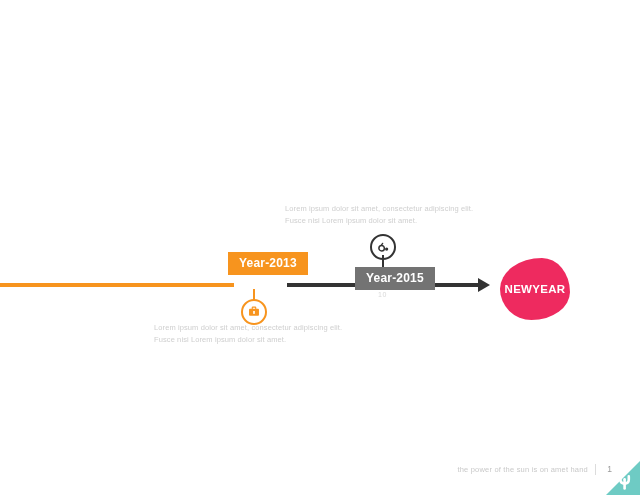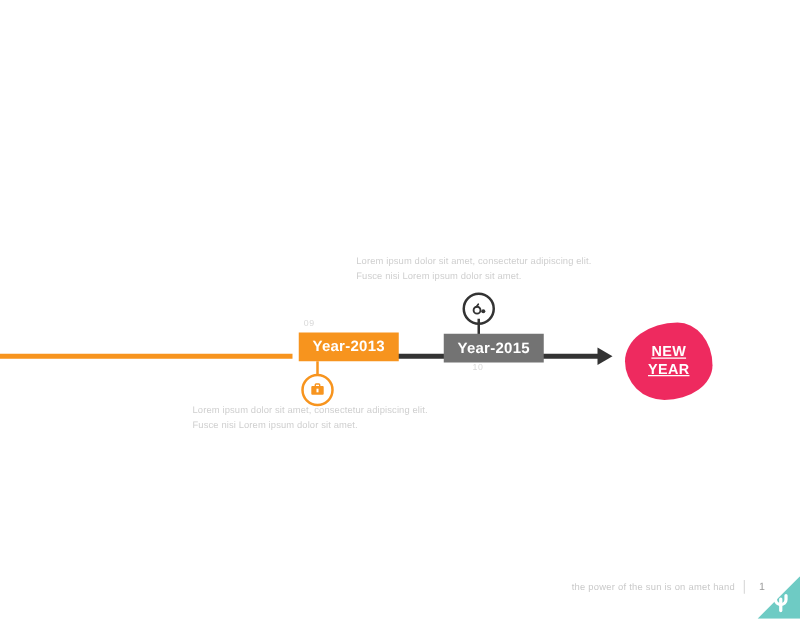--- a/index.html
+++ b/index.html
@@ -46,22 +46,21 @@
     height: 0;
     border-top: 7px solid transparent;
     border-bottom: 7px solid transparent;
     border-left: 12px solid #333333;
   }
 
   
   .node-2013 {
     position: absolute;
     left: 228px;
-    top: 266px;
-    margin-left: 11px;
+    top: 252px;
   }
   .tag {
     position: relative;
     display: inline-block;
     padding: 5px 11px 6px 11px;
     font-size: 12px;
     font-weight: bold;
     letter-spacing: 0.2px;
     color: #ffffff;
     white-space: nowrap;
@@ -155,29 +154,28 @@
   
   .blob {
     position: absolute;
     left: 500px;
     top: 258px;
     width: 70px;
     height: 62px;
     background: #EE2A5F;
     border-radius: 60% 40% 55% 45% / 50% 55% 45% 50%;
     display: flex;
-    flex-direction: column;
+    flex-direction: row;
     align-items: center;
     justify-content: center;
     color: #ffffff;
     font-size: 11.5px;
     font-weight: bold;
     line-height: 1.25;
     letter-spacing: 0.3px;
-    text-decoration: underline;
   }
 
   
   .footer-tagline {
     position: absolute;
     right: 52px;
     top: 466px;
     font-size: 7.5px;
     color: #c9c9c9;
     letter-spacing: 0.2px;

